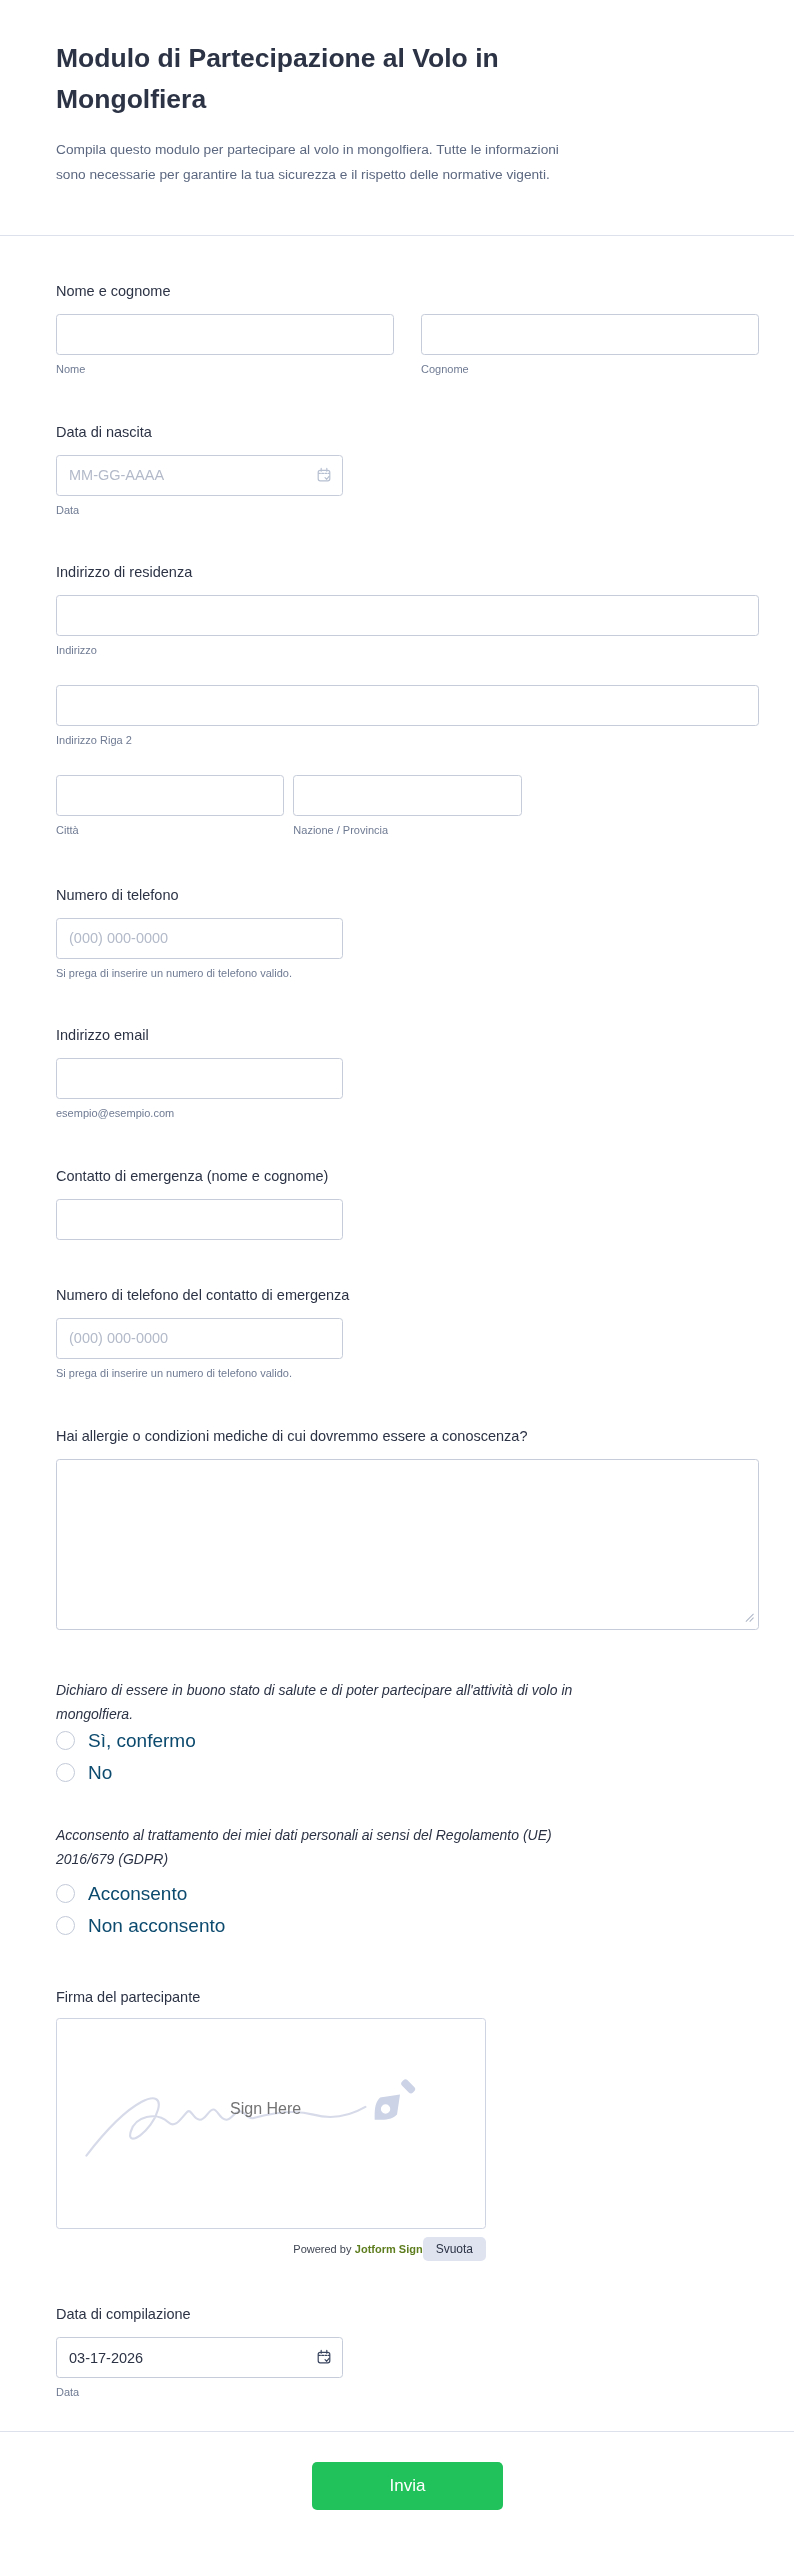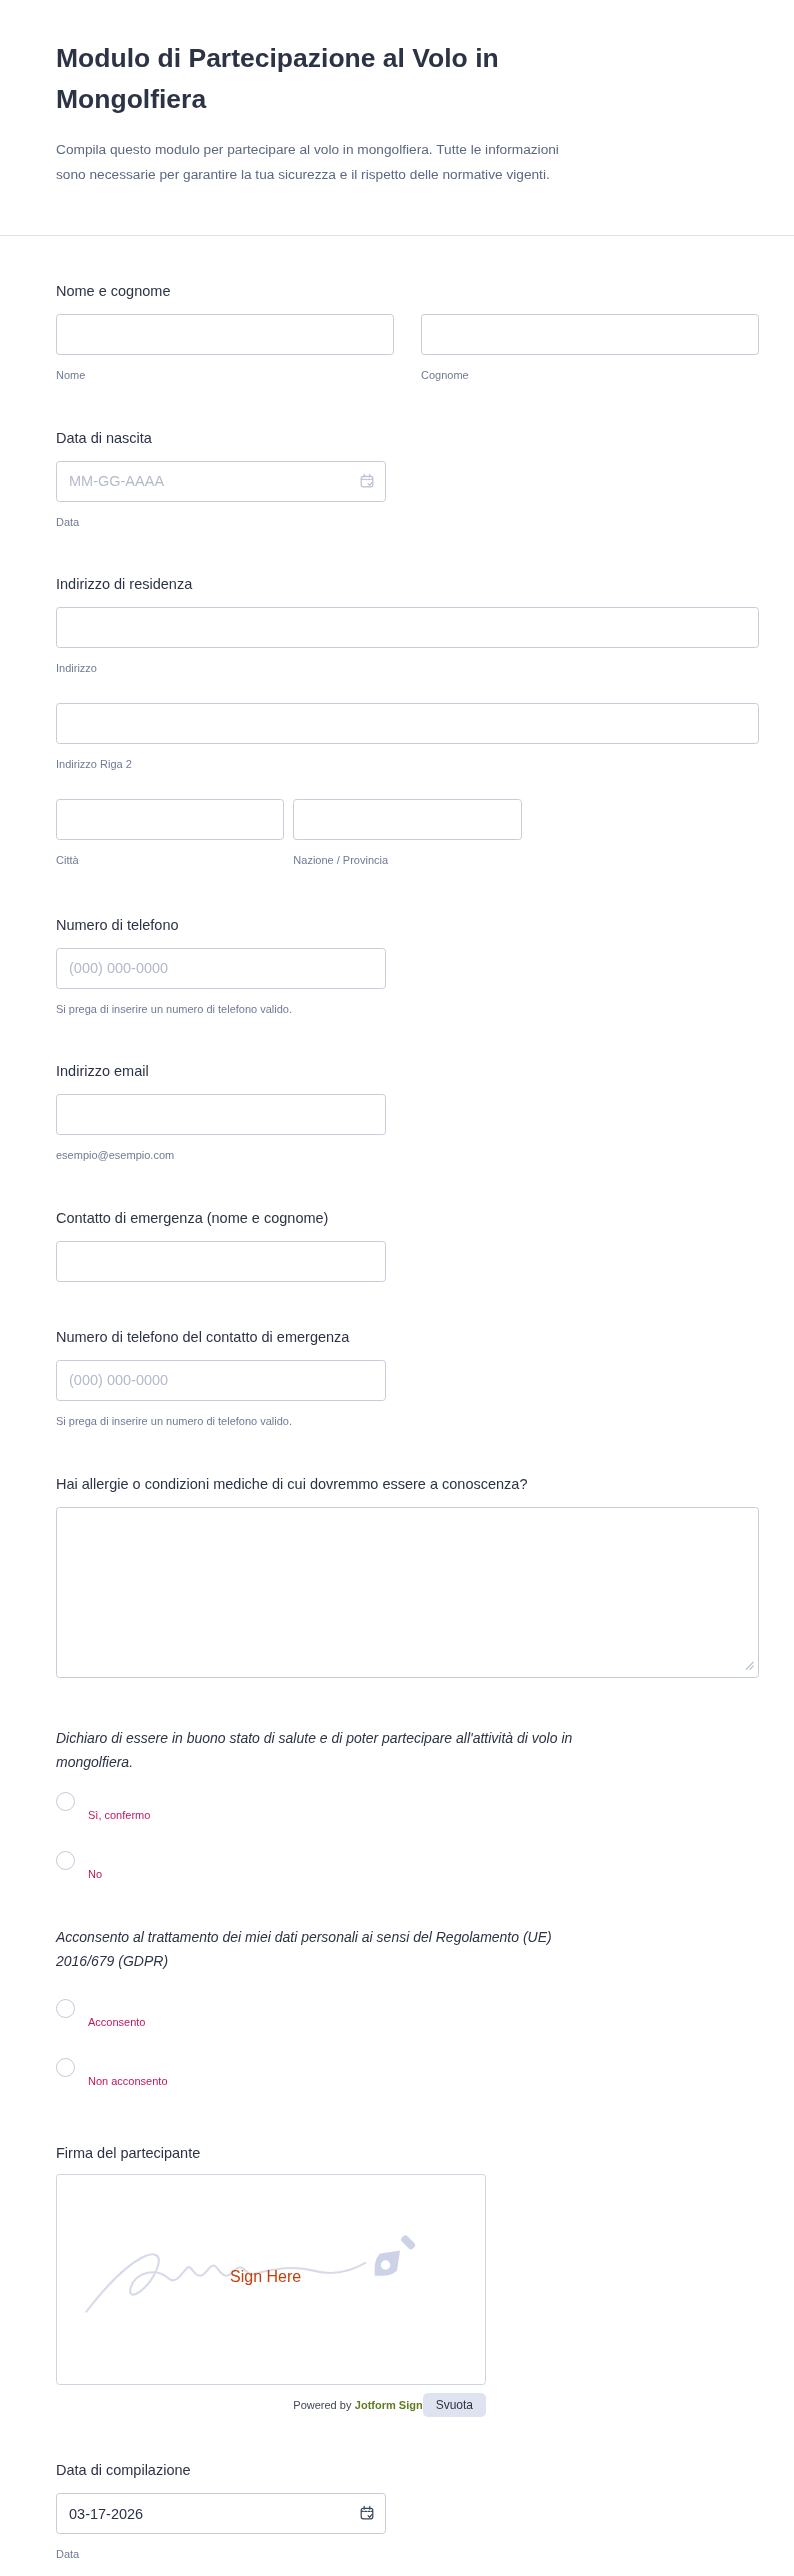--- a/index.html
+++ b/index.html
@@ -26,24 +26,24 @@
   .f-health { margin-top: 48px; }
   .f-gdpr { margin-top: 41px; }
   .f-firma { margin-top: 53px; }
   .f-filldate { margin-top: 44px; }
 
   .label {
     font-size: 14.5px; font-weight: 500; line-height: 19px;
     color: #2c3345; white-space: pre-line;
   }
   .label.statement { font-size: 14px; line-height: 24px; font-style: italic; }
-  .sublabel { font-size: 11px; color: #6f7b93; margin-top: 14px; line-height: 13.7px; }
+  .sublabel { font-size: 11px; color: #6f7b93; margin-top: 8px; line-height: 13.7px; }
 
   .input-wrap { position: relative; margin-top: 13px; }
-  .input-wrap.short { width: 330px; }
+  .input-wrap.short { width: 287px; }
   .text-input {
     height: 41px; width: 100%; border: 0.9px solid #c6ccd9; border-radius: 3.4px;
     font-size: 14.5px; padding: 0 12px; color: #2c3345; background: #fff;
     font-family: inherit; outline: none;
   }
   .text-input::placeholder { color: #b3bac9; }
   .with-icon .text-input { padding-right: 38px; }
   .cal-icon { position: absolute; right: 11px; top: 12px; color: #b7c0d1; }
   .cal-icon.dark { color: #39445e; }
 
@@ -59,27 +59,27 @@
     color: #2c3345; outline: none; display: block;
   }
   .resize-icon { position: absolute; right: 4.3px; bottom: 6.8px; }
 
   .radio-row { display: flex; align-items: center; gap: 13px; margin-top: 13px; cursor: pointer; width: fit-content; }
   .radio-row.first { margin-top: 5.1px; }
   .radio-circle {
     width: 19px; height: 19px; border: 0.9px solid #c3cad8; border-radius: 50%;
     background: #fff; flex: none;
   }
-  .radio-label { font-size: 11px; color: #be185d; line-height: 19px; margin-top: 27px; }
+  .radio-label { font-size: 19px; color: #0c4a6e; line-height: 19px; }
 
   .sig-box {
     margin-top: 11px; width: 430px; height: 211px; border: 0.9px solid #cfd4e2;
     border-radius: 3.4px; position: relative; background: #fff; cursor: crosshair;
   }
-  .sign-here { position: absolute; top: 93px; left: 173px; font-size: 16px; color: #c2410c; }
+  .sign-here { position: absolute; top: 81px; left: 173px; font-size: 16px; color: #737373; }
   .sig-svg { position: absolute; left: 24px; top: 41px; }
   .sig-footer { width: 430px; display: flex; justify-content: flex-end; align-items: center; gap: 0; margin-top: 8.5px; }
   .powered { font-size: 11px; color: #3f4552; font-weight: 500; }
   .brand { color: #5e7d1e; font-weight: 700; margin-left: 3.4px; }
   .clear-btn {
     background: #dfe3f0; border: none; border-radius: 5.1px; padding: 5.1px 13px;
     font-size: 12px; color: #2c3345; font-family: inherit; cursor: pointer;
   }
 
   .submit-row { display: flex; justify-content: center; margin-top: 30px; }

